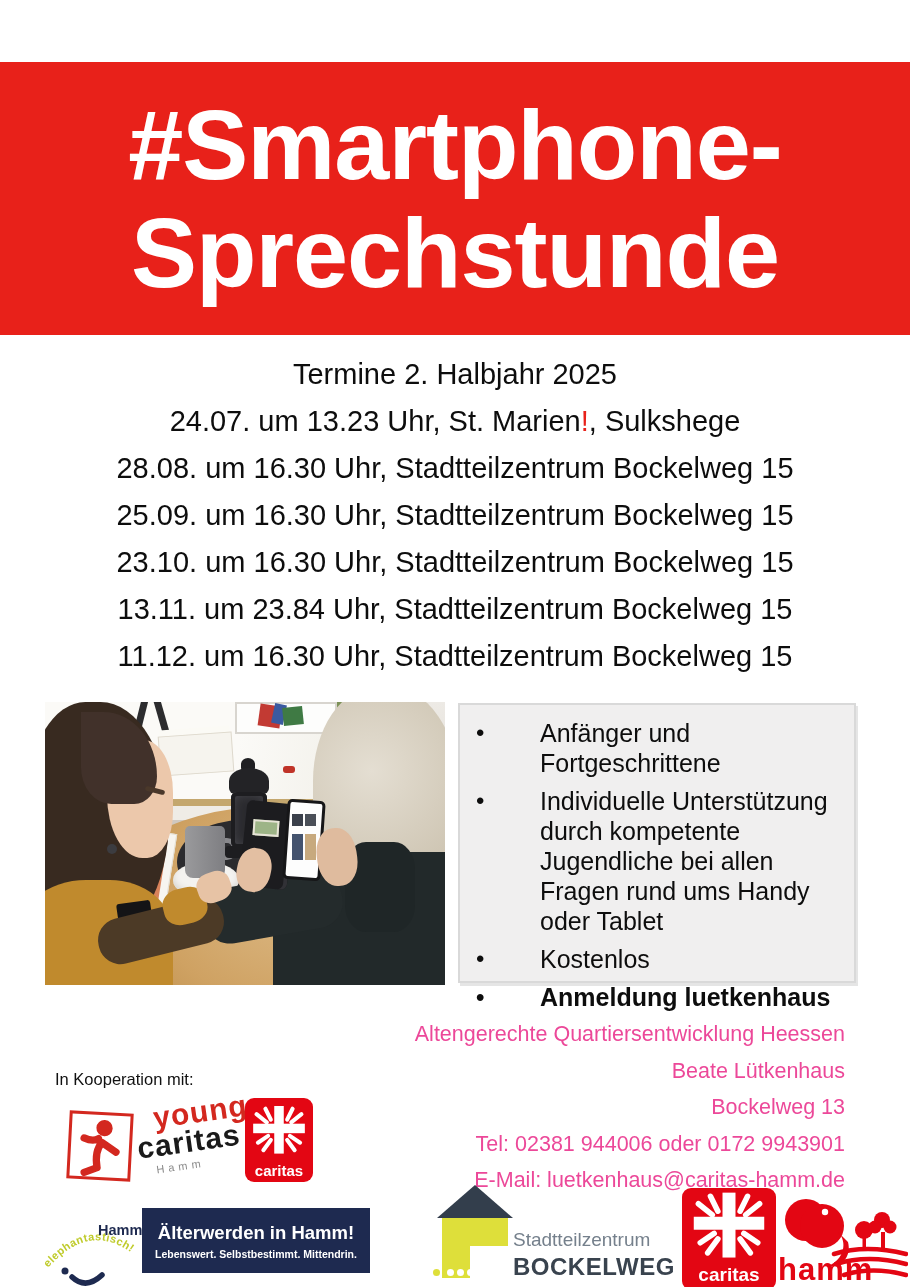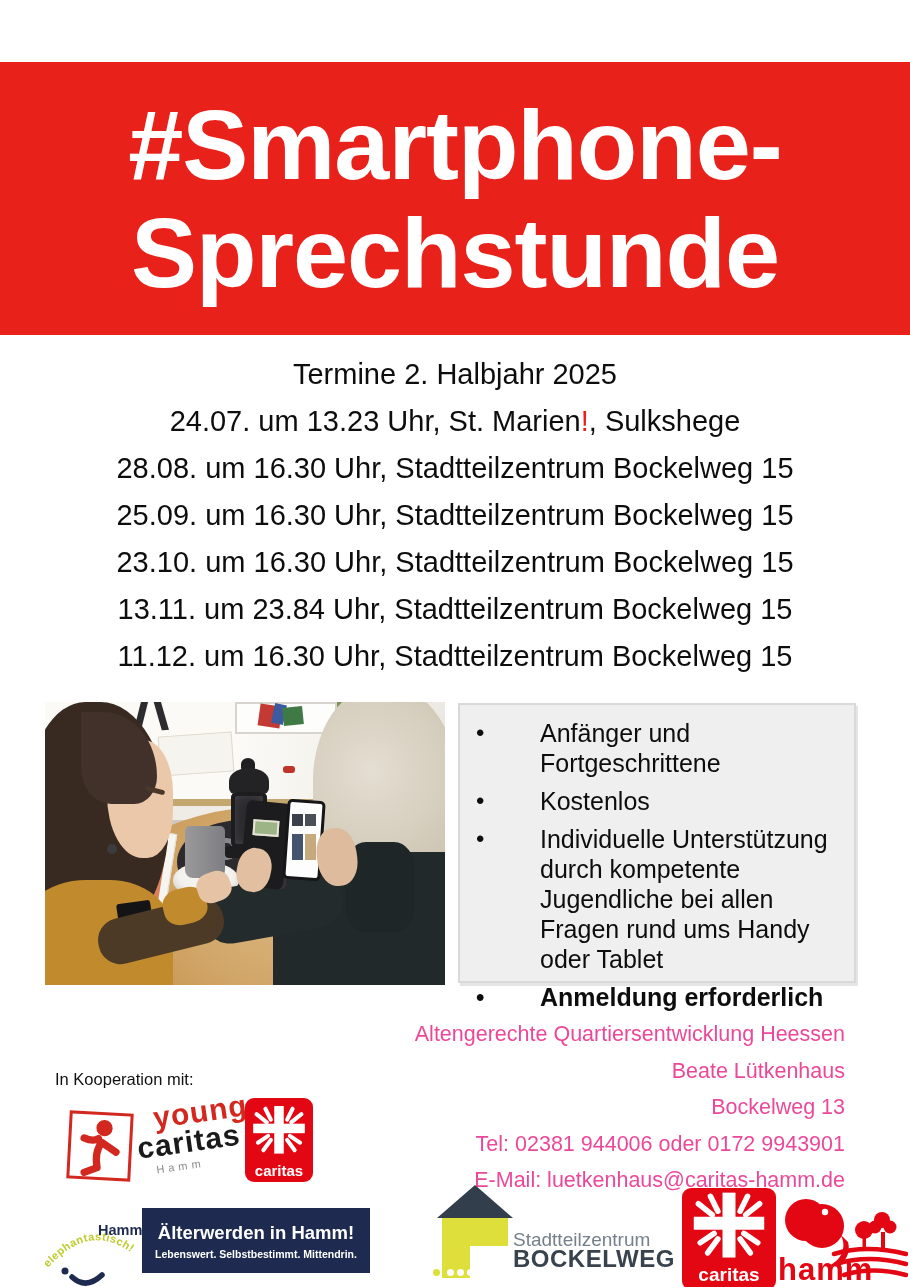--- a/index.html
+++ b/index.html
@@ -149,21 +149,21 @@
   .bw { position: absolute; left: 437px; top: 1173px; width: 240px; height: 100px; }
   .bw-roof { position: absolute; left: 0; top: 0; width: 0; height: 0;
     border-left: 38px solid transparent; border-right: 38px solid transparent;
     border-bottom: 33px solid #333e4c; }
   .bw-body { position: absolute; left: 5px; top: 33px; width: 66px; height: 60px; background: #dedf3a; }
   .bw-notch { position: absolute; left: 33px; top: 61px; width: 38px; height: 32px; background: #ffffff; }
   .bw-dot { position: absolute; width: 7px; height: 7px; border-radius: 50%; }
   .bw-dot.w { background: #ffffff; }
   .bw-dot.l { background: #dedf3a; }
   .bw-line1 { position: absolute; left: 76px; top: 44px; font-size: 19px; color: #75808c; }
-  .bw-line2 { position: absolute; left: 76px; top: 60px; font-size: 24px; font-weight: bold; color: #39434e; letter-spacing: 0.5px; }
+  .bw-line2 { position: absolute; left: 76px; top: 68px; font-size: 24px; font-weight: bold; color: #39434e; letter-spacing: 0.5px; }
 
   
   .ch { position: absolute; left: 680px; top: 1172px; width: 228px; height: 110px; }
   .ch .badge-lg { left: 2px; top: 4px; width: 94px; height: 102px; }
   .ch .badge-lg .cap { font-size: 19px; }
   .ch svg.eleph { position: absolute; left: 98px; top: 0; width: 130px; height: 102px; }
   .ch-hamm { position: absolute; left: 98px; top: 68px; font-size: 31px; font-weight: bold; color: #e30613; letter-spacing: 1px; }
 </style>
 </head>
 <body>
@@ -230,23 +230,23 @@
     <div class="ph-girl-body"></div>
     <div class="ph-dark-phone"></div>
     <div class="ph-girl-arm"></div>
     <div class="ph-girl-cuff"></div>
     <div class="ph-girl-finger"></div>
   </div>
 
   <div class="info-box">
     <ul>
       <li>Anfänger und Fortgeschrittene</li>
+      <li>Individuelle Unterstützung durch kompetente Jugendliche bei allen Fragen rund ums Handy oder Tablet</li>
       <li>Kostenlos</li>
-      <li>Individuelle Unterstützung durch kompetente Jugendliche bei allen Fragen rund ums Handy oder Tablet</li>
-      <li class="bold">Anmeldung erforderlich</li>
+      <li class="bold">Anmeldung luetkenhaus</li>
     </ul>
   </div>
 
   <div class="contact">
     <div>Altengerechte Quartiersentwicklung Heessen</div>
     <div>Beate Lütkenhaus</div>
     <div>Bockelweg 13</div>
     <div>Tel: 02381 944006 oder 0172 9943901</div>
     <div>E-Mail: luetkenhaus@caritas-hamm.de</div>
   </div>

